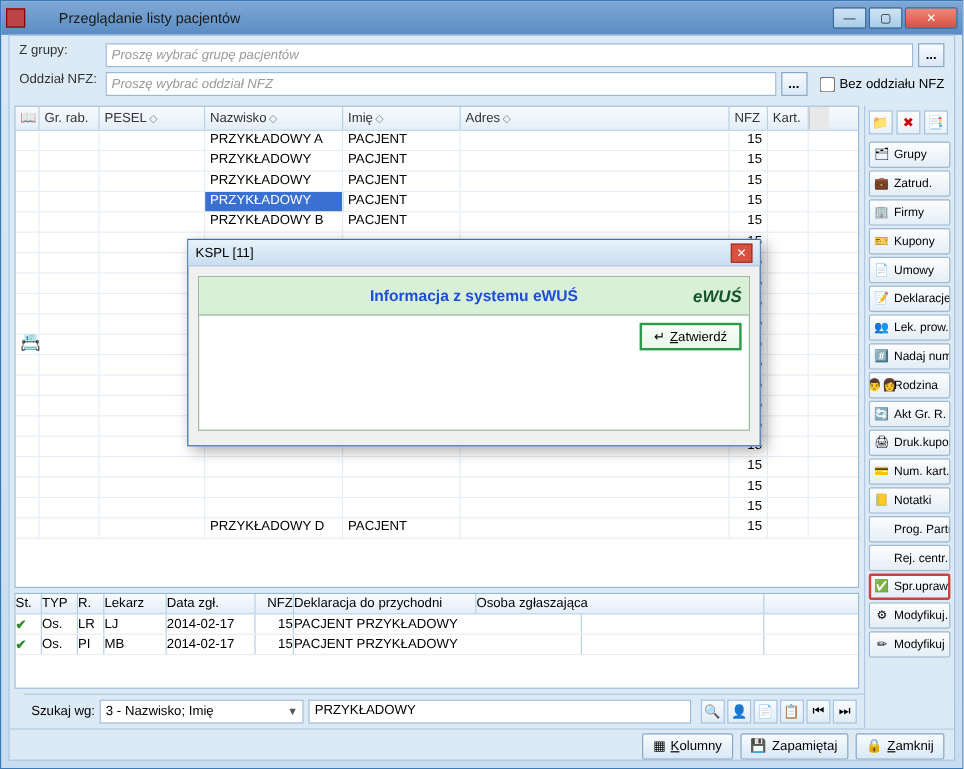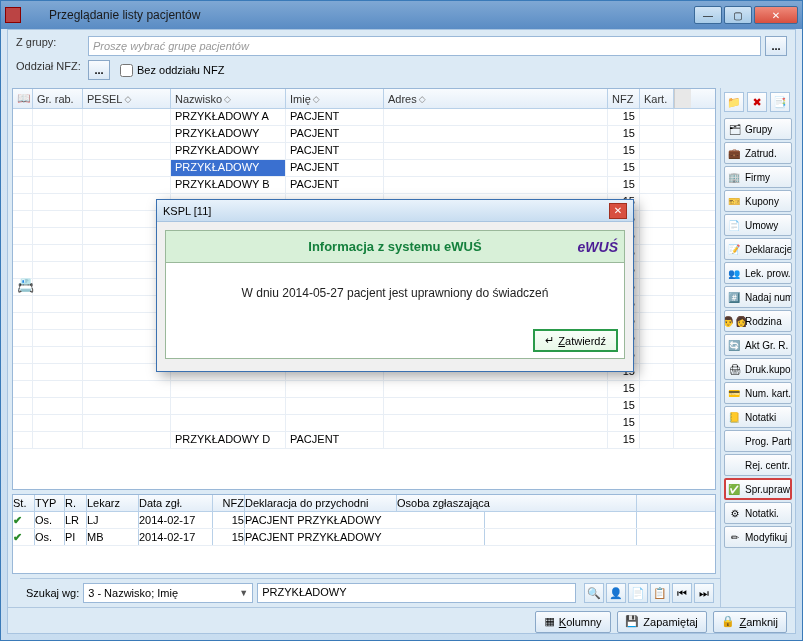--- a/index.html
+++ b/index.html
@@ -80,22 +80,22 @@
 .side-btn.hl { border:2px solid #d04040; padding:0 2px;}
 .side-btn .ic { width:14px; height:14px; flex-shrink:0; display:flex;align-items:center;justify-content:center;font-size:10px;}
 
 
 .modal { position:absolute; left:155px; top:198px; width:478px; height:173px; background:#f0f0f0; border:1px solid #3a70b0; box-shadow:4px 4px 12px rgba(0,0,0,0.35); z-index:50;}
 .modal-title { height:22px; background:linear-gradient(#e8f2fb,#c8ddf0); display:flex; align-items:center; padding:0 6px; font-size:11px; border-bottom:1px solid #a8c4e0;}
 .modal-title .t { flex:1;}
 .modal-title .x { width:18px; height:16px; background:#d85040; color:#fff; display:flex;align-items:center;justify-content:center; border:1px solid #a03020; cursor:pointer; font-size:10px;}
 .modal-body { margin:8px; border:1px solid #9ab89a; height:calc(100% - 42px); background:#fff; display:flex; flex-direction:column;}
 .modal-header { background:#d8f0d8; height:32px; display:flex; align-items:center; justify-content:center; border-bottom:1px solid #9ab89a; position:relative;}
-.modal-header .ht { font-weight:bold; font-size:13px; color:#15803d;text-align:center;}
-.modal-header .logo { position:absolute; right:6px; font-style:italic; color:#4c1d95; font-size:14px; font-weight:bold;}
+.modal-header .ht { font-weight:bold; font-size:13px; color:#1d4ed8;text-align:center;}
+.modal-header .logo { position:absolute; right:6px; font-style:italic; color:#14532d; font-size:14px; font-weight:bold;}
 .modal-msg { flex:1; display:flex; align-items:center; justify-content:center; padding:12px; font-size:12px; color:#222;}
 .modal-foot { padding:6px; display:flex; justify-content:flex-end;}
 .modal-foot .zbtn { border:2px solid #2a9a4a; background:linear-gradient(#f8fef8,#e8f8e8); padding:3px 10px; display:flex; align-items:center; gap:4px; cursor:pointer; font-size:11px;}
 
 .book-icon { position:absolute; left:4px; top:188px; font-size:14px; color:#555;}
 </style>
 </head>
 <body>
 
 <div class="window">
@@ -113,20 +113,23 @@
     <div class="form-rows">
       <div class="form-row">
         <div class="form-label">Z grupy:</div>
         <div class="form-input">
             <span>Proszę wybrać grupę pacjentów</span>
           </div>
         <div class="form-btn">...</div>
       </div>
       <div class="form-row">
         <div class="form-label">Oddział NFZ:</div>
+        <div class="form-input">
+            <span>Proszę wybrać oddział NFZ</span>
+          </div>
         <div class="form-btn">...</div>
         <label class="chk">
           <input type="checkbox" style="">
           <span>Bez oddziału NFZ</span>
         </label>
       </div>
     </div>
 
     <div class="main">
       <div class="main-left">
@@ -477,21 +480,21 @@
         <div class="side-btn">
             <span class="ic"></span>
             <span>Rej. centr.</span>
           </div>
         <div class="side-btn hl">
             <span class="ic">✅</span>
             <span>Spr.upraw.</span>
           </div>
         <div class="side-btn">
             <span class="ic">⚙</span>
-            <span>Notatki.</span>
+            <span>Modyfikuj.</span>
           </div>
         <div class="side-btn">
             <span class="ic">✏</span>
             <span>Modyfikuj</span>
           </div>
       </div>
     </div>
 
     <div class="bottom-bar">
       <div class="btn">
@@ -512,21 +515,20 @@
   <div class="modal">
     <div class="modal-title">
       <span class="t">KSPL [11]</span>
       <span class="x">✕</span>
     </div>
     <div class="modal-body">
       <div class="modal-header">
         <span class="ht">Informacja z systemu eWUŚ</span>
         <span class="logo">eWUŚ</span>
       </div>
-      <div class="modal-msg">W dniu 2014-05-27 pacjent jest uprawniony do świadczeń</div>
       <div class="modal-foot">
         <div class="zbtn">
             <span>↵</span>
             <span><u>Z</u>atwierdź</span>
           </div>
       </div>
     </div>
   </div>
 </div>
 

